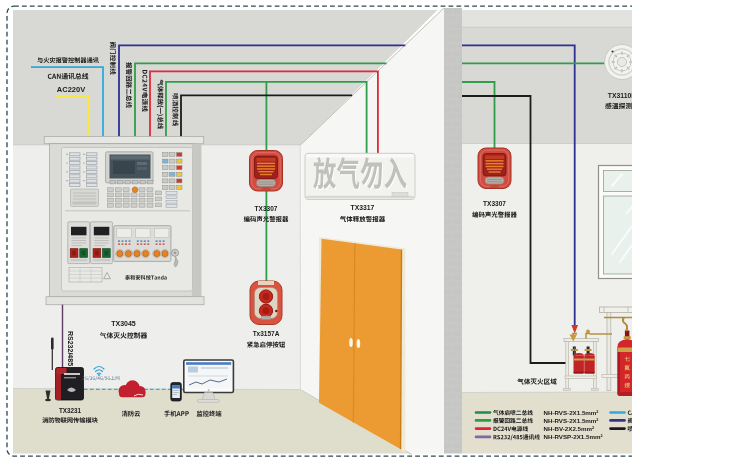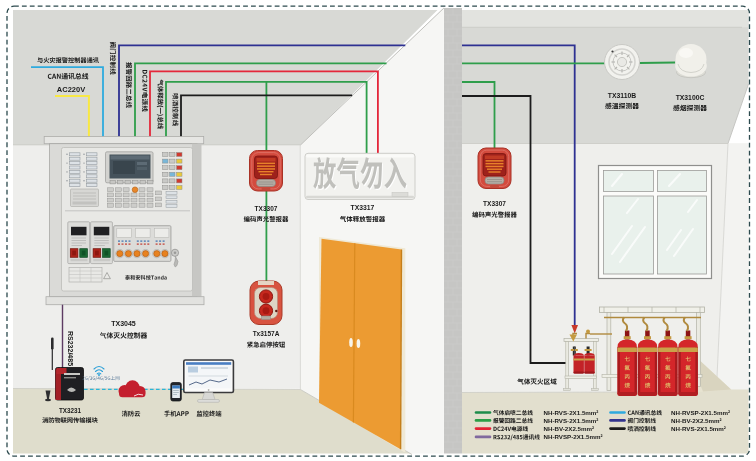--- a/index.html
+++ b/index.html
@@ -1,16 +1,16 @@
 <!DOCTYPE html>
 <html><head>
 <meta charset="utf-8">
 <style>
   html,body{margin:0;padding:0;background:#ffffff;}
-  #stage{position:relative;width:756px;height:461px;background:#ffffff;overflow:hidden;
+  #stage{position:relative;width:632px;height:461px;background:#ffffff;overflow:hidden;
          font-family:"Liberation Sans", sans-serif;}
   svg{position:absolute;left:0;top:0;}
   text{font-family:"Liberation Sans", sans-serif;}
 </style>
 </head>
 <body>
 <div id="stage">
 <svg width="756" height="461" viewBox="0 0 756 461">
 
 <polygon points="13,10 437.5,10 300.2,146 13,146" fill="#d8d9d5"></polygon>

